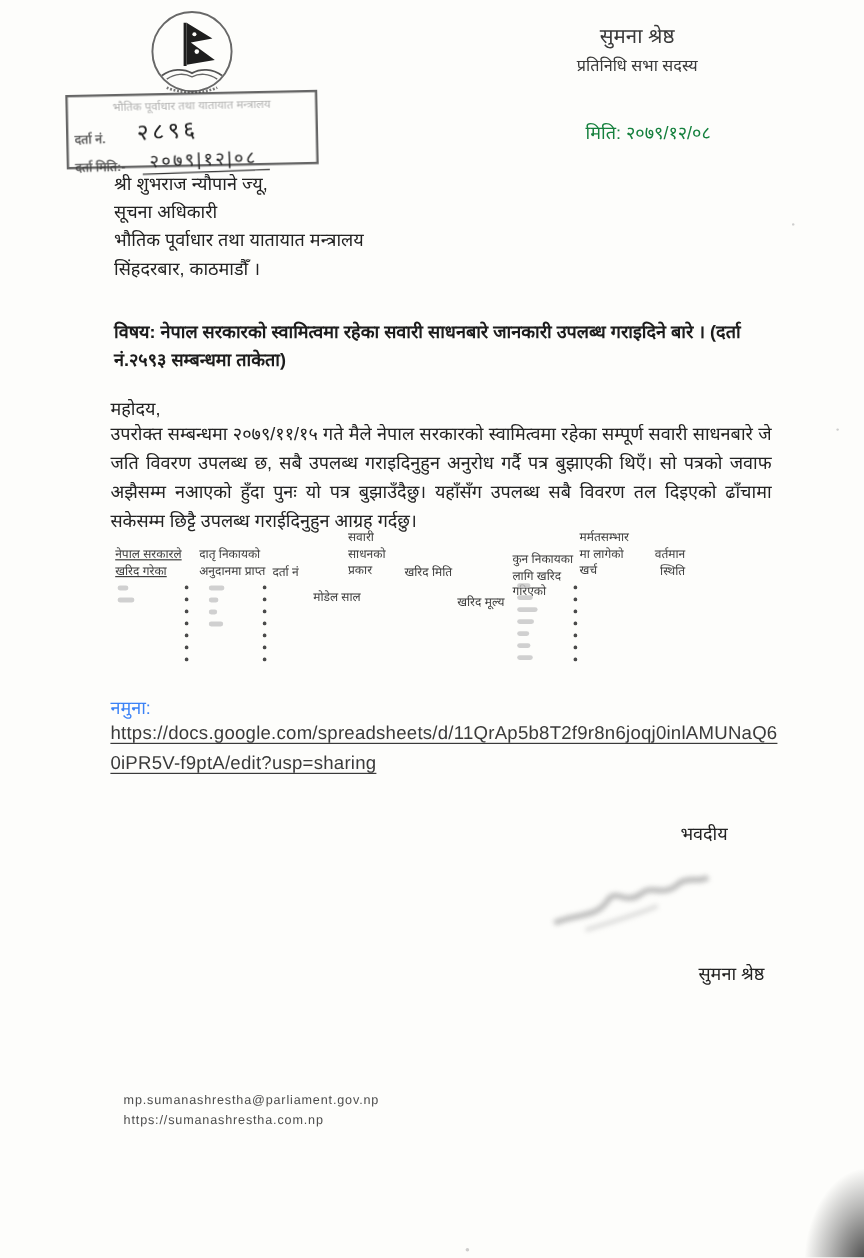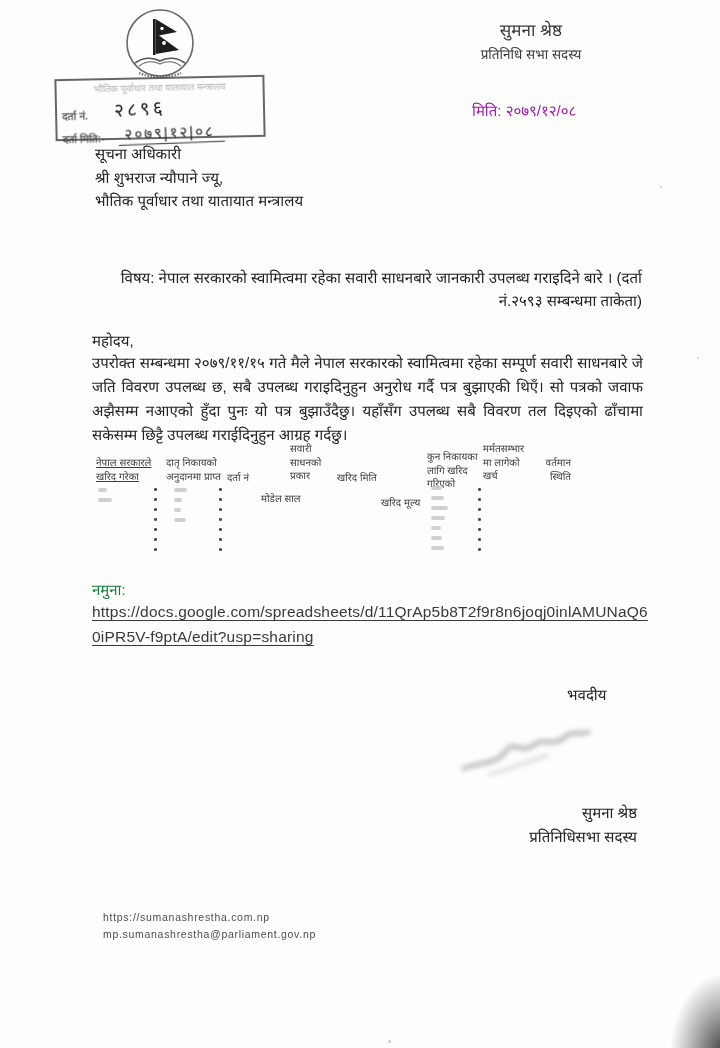--- a/index.html
+++ b/index.html
@@ -29,47 +29,47 @@
     padding:2px 5px 3px 5px;
     box-sizing:border-box;
     filter:blur(.2px);
   }
   .stamp-office{font-size:9.5px;color:#555;opacity:.45;filter:blur(.5px);text-align:center;white-space:nowrap;overflow:hidden;}
   .stamp-row{display:flex;align-items:flex-end;margin-top:1px;}
   .stamp-label{font-size:10.5px;font-weight:bold;color:#3b3b3b;opacity:.8;white-space:nowrap;}
   .stamp-no{font-size:19px;color:#222;margin-left:26px;transform:rotate(-2deg);letter-spacing:3px;}
   .stamp-date{font-size:15px;color:#222;margin-left:14px;border-bottom:1.5px solid #333;padding:0 10px 1px 6px;letter-spacing:2px;transform:rotate(-1deg);}
 
-  .date-line{left:472px;top:100px;font-size:15px;color:#a21caf;}
+  .date-line{left:488px;top:100px;font-size:15px;color:#15803d;}
 
   .recipient{left:95px;top:142px;font-size:15px;line-height:23.5px;color:#222;}
 
   .subject{
     left:95px;top:266px;width:547px;
-    font-size:15px;font-weight:normal;color:#1c1c1c;
-    text-align:right;line-height:23px;
+    font-size:15px;font-weight:bold;color:#1c1c1c;
+    text-align:left;line-height:23px;
   }
 
   .salutation{left:92px;top:330px;font-size:15px;color:#222;}
   .body-par{
     left:92px;top:351px;width:551px;
     font-size:15px;line-height:24px;color:#222;
     text-align:justify;
   }
 
   
   .vtable{left:90px;top:440px;width:500px;height:128px;font-size:10px;line-height:13.5px;color:#3d3d3d;}
   .vh{position:absolute;}
   .dotcol{position:absolute;display:flex;flex-direction:column;gap:7.4px;}
   .dot{width:2.6px;height:2.6px;border-radius:50%;background:#4a4a4a;}
   .ghostcol{position:absolute;display:flex;flex-direction:column;gap:6px;}
   .ghost{height:4px;border-radius:2px;background:#c6c6c6;filter:blur(.5px);opacity:.8;}
 
   
-  .sample-label{left:92px;top:579px;font-size:15px;color:#15803d;}
+  .sample-label{left:92px;top:579px;font-size:15px;color:#3b82f6;}
   .sample-link{
     left:92px;top:599px;width:558px;
     font-size:15.5px;line-height:25px;letter-spacing:.2px;
     color:#3a3a3a;text-decoration:underline;text-underline-offset:3px;
     word-break:break-all;
   }
 
   .valediction{left:567px;top:684px;font-size:15px;color:#222;}
   .signature{left:448px;top:703px;}
   .closing-block{left:400px;top:801px;width:237px;text-align:right;font-size:15px;line-height:24px;color:#222;}
@@ -115,23 +115,24 @@
   </div>
   <div class="stamp-row">
     <span class="stamp-label">दर्ता मिति:-</span>
     <span class="stamp-date">२०७९|१२|०८</span>
   </div>
 </div>
 
 <div class="abs date-line">मिति: २०७९/१२/०८</div>
 
 <div class="abs recipient">
+  <div>श्री शुभराज न्यौपाने ज्यू,</div>
   <div>सूचना अधिकारी</div>
-  <div>श्री शुभराज न्यौपाने ज्यू,</div>
   <div>भौतिक पूर्वाधार तथा यातायात मन्त्रालय</div>
+  <div>सिंहदरबार, काठमाडौँ ।</div>
 </div>
 
 <div class="abs subject">विषय: नेपाल सरकारको स्वामित्वमा रहेका सवारी साधनबारे जानकारी उपलब्ध गराइदिने बारे । (दर्ता नं.२५९३ सम्बन्धमा ताकेता)</div>
 
 <div class="abs salutation">महोदय,</div>
 <div class="abs body-par">उपरोक्त सम्बन्धमा २०७९/११/१५ गते मैले नेपाल सरकारको स्वामित्वमा रहेका सम्पूर्ण सवारी साधनबारे जे जति विवरण उपलब्ध छ, सबै उपलब्ध गराइदिनुहुन अनुरोध गर्दै पत्र बुझाएकी थिएँ। सो पत्रको जवाफ अझैसम्म नआएको हुँदा पुनः यो पत्र बुझाउँदैछु। यहाँसँग उपलब्ध सबै विवरण तल दिइएको ढाँचामा सकेसम्म छिट्टै उपलब्ध गराईदिनुहुन आग्रह गर्दछु।</div>
 
 <div class="abs vtable">
   <div class="vh" style="left:6px;top:16px;width:66px;text-decoration:underline;">नेपाल सरकारले खरिद गरेका</div>
   <div class="dotcol" style="left:64px;top:48px;">
@@ -164,21 +165,21 @@
       <div class="ghost" style="width:7px;"></div>
       <div class="ghost" style="width:12px;"></div>
   </div>
 
   <div class="vh" style="left:137px;top:31px;white-space:nowrap;">दर्ता नं</div>
   <div class="vh" style="left:171px;top:31px;white-space:nowrap;margin-top:21px;">मोडेल साल</div>
   <div class="vh" style="left:200px;top:2px;width:44px;">सवारी साधनको प्रकार</div>
   <div class="vh" style="left:247px;top:31px;white-space:nowrap;">खरिद मिति</div>
   <div class="vh" style="left:291px;top:31px;white-space:nowrap;margin-top:25px;">खरिद मूल्य</div>
 
-  <div class="vh" style="left:337px;top:10px;width:56px;">कुन निकायका लागि खरिद गरिएको</div>
+  <div class="vh" style="left:337px;top:20px;width:56px;">कुन निकायका लागि खरिद गरिएको</div>
   <div class="ghostcol" style="left:341px;top:46px;">
     <div class="ghost" style="width:11px;"></div>
       <div class="ghost" style="width:13px;"></div>
       <div class="ghost" style="width:17px;"></div>
       <div class="ghost" style="width:14px;"></div>
       <div class="ghost" style="width:10px;"></div>
       <div class="ghost" style="width:11px;"></div>
       <div class="ghost" style="width:13px;"></div>
   </div>
   <div class="dotcol" style="left:388px;top:48px;">
@@ -207,24 +208,23 @@
           <feGaussianBlur stdDeviation="2.4"></feGaussianBlur>
         </filter>
       </defs>
     <path d="M14,66 C34,58 48,62 58,48 C66,36 72,52 86,42 C96,33 104,46 118,33 C126,27 135,33 142,28" fill="none" stroke="#9c9c9c" stroke-width="4.5" filter="url(#sigblur)" opacity="0.7"></path>
     <path d="M40,72 C60,66 80,60 100,52" fill="none" stroke="#b0b0b0" stroke-width="3" filter="url(#sigblur)" opacity="0.5"></path>
   </svg>
 </div>
 
 <div class="abs closing-block">
   <div>सुमना श्रेष्ठ</div>
-  <div>प्रतिनिधिसभा सदस्य</div>
 </div>
 
 <div class="abs footer">
+  <div>mp.sumanashrestha@parliament.gov.np</div>
   <div>https://sumanashrestha.com.np</div>
-  <div>mp.sumanashrestha@parliament.gov.np</div>
 </div>
 
 <div class="abs corner-smudge"></div>
 <div class="abs speck" style="left:388px;top:1040px;"></div>
 <div class="abs speck" style="left:697px;top:357px;width:2px;height:2px;"></div>
 <div class="abs speck" style="left:660px;top:186px;width:2px;height:2px;"></div>
 
 </body></html>

